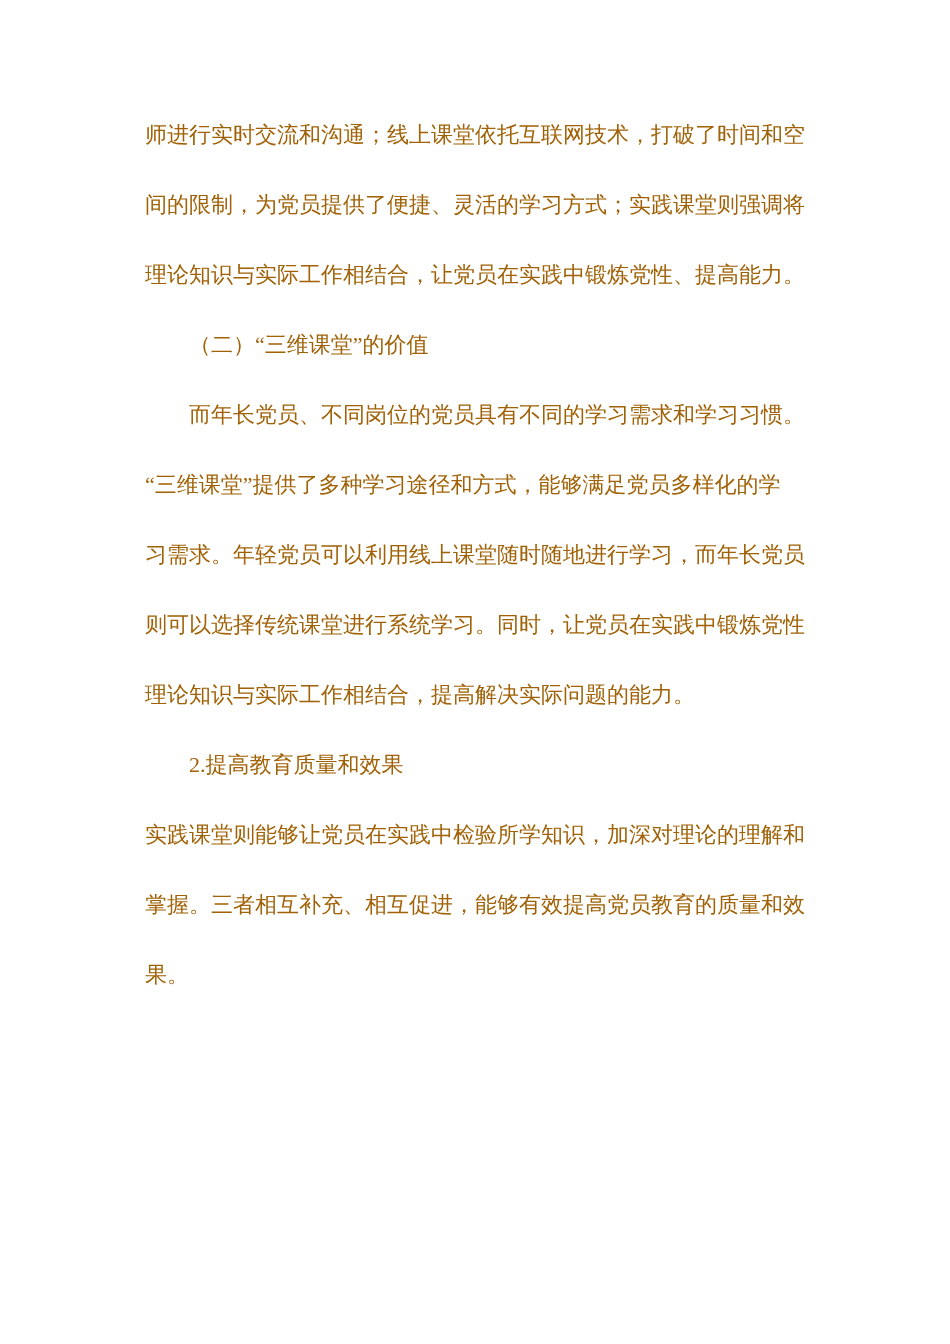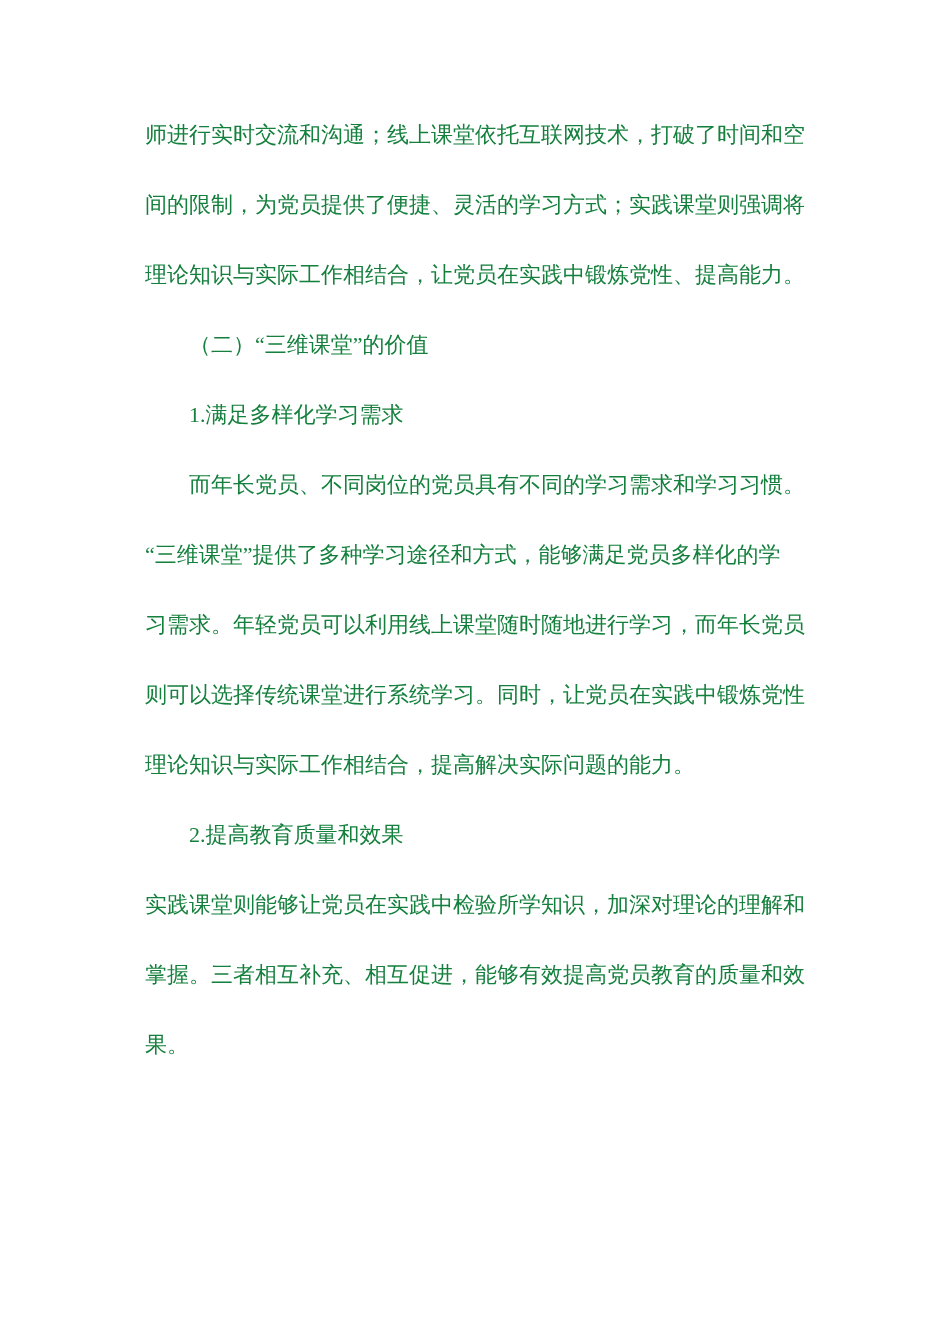--- a/index.html
+++ b/index.html
@@ -18,39 +18,38 @@
   .text-block {
     position: absolute;
     left: 145px;
     top: 100px;
     width: 680px;
   }
   .line {
     height: 70px;
     line-height: 70px;
     font-size: 22px;
-    color: #15803d;
+    color: #a16207;
     letter-spacing: 0px;
     white-space: nowrap;
     font-weight: 400;
   }
   .line.indent {
     text-indent: 44px;
   }
 </style>
 </head>
 <body>
 
 <div class="page">
   <div class="text-block">
     <div class="line">师进行实时交流和沟通；线上课堂依托互联网技术，打破了时间和空</div>
     <div class="line">间的限制，为党员提供了便捷、灵活的学习方式；实践课堂则强调将</div>
     <div class="line">理论知识与实际工作相结合，让党员在实践中锻炼党性、提高能力。</div>
     <div class="line indent">（二）“三维课堂”的价值</div>
-    <div class="line indent">1.满足多样化学习需求</div>
     <div class="line indent">而年长党员、不同岗位的党员具有不同的学习需求和学习习惯。</div>
     <div class="line">“三维课堂”提供了多种学习途径和方式，能够满足党员多样化的学</div>
     <div class="line">习需求。年轻党员可以利用线上课堂随时随地进行学习，而年长党员</div>
     <div class="line">则可以选择传统课堂进行系统学习。同时，让党员在实践中锻炼党性</div>
     <div class="line">理论知识与实际工作相结合，提高解决实际问题的能力。</div>
     <div class="line indent">2.提高教育质量和效果</div>
     <div class="line">实践课堂则能够让党员在实践中检验所学知识，加深对理论的理解和</div>
     <div class="line">掌握。三者相互补充、相互促进，能够有效提高党员教育的质量和效</div>
     <div class="line">果。</div>
   </div>

